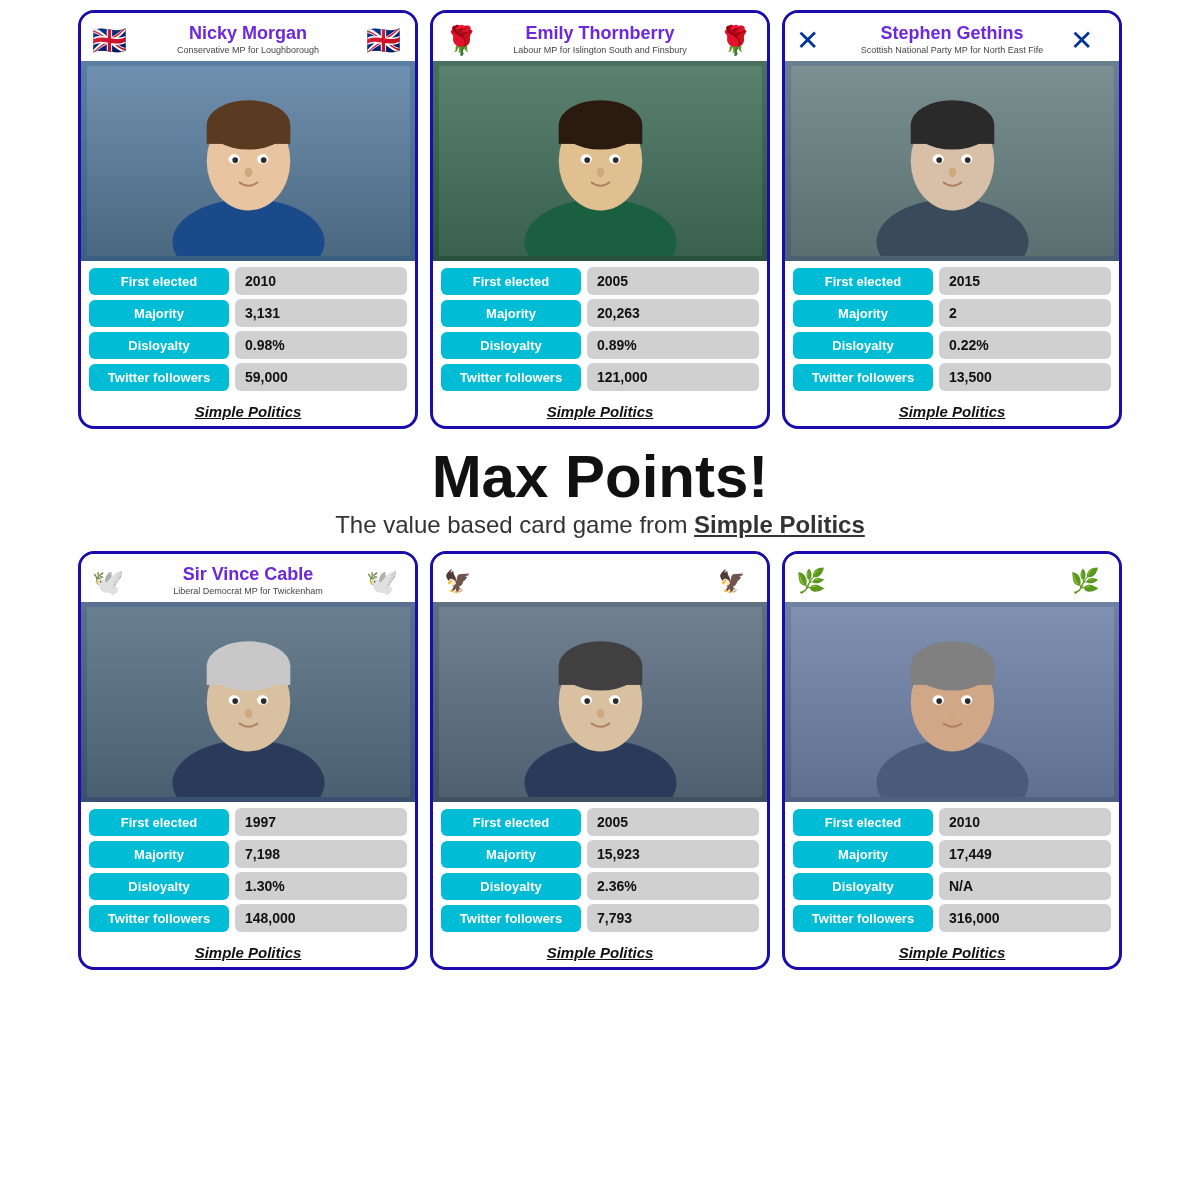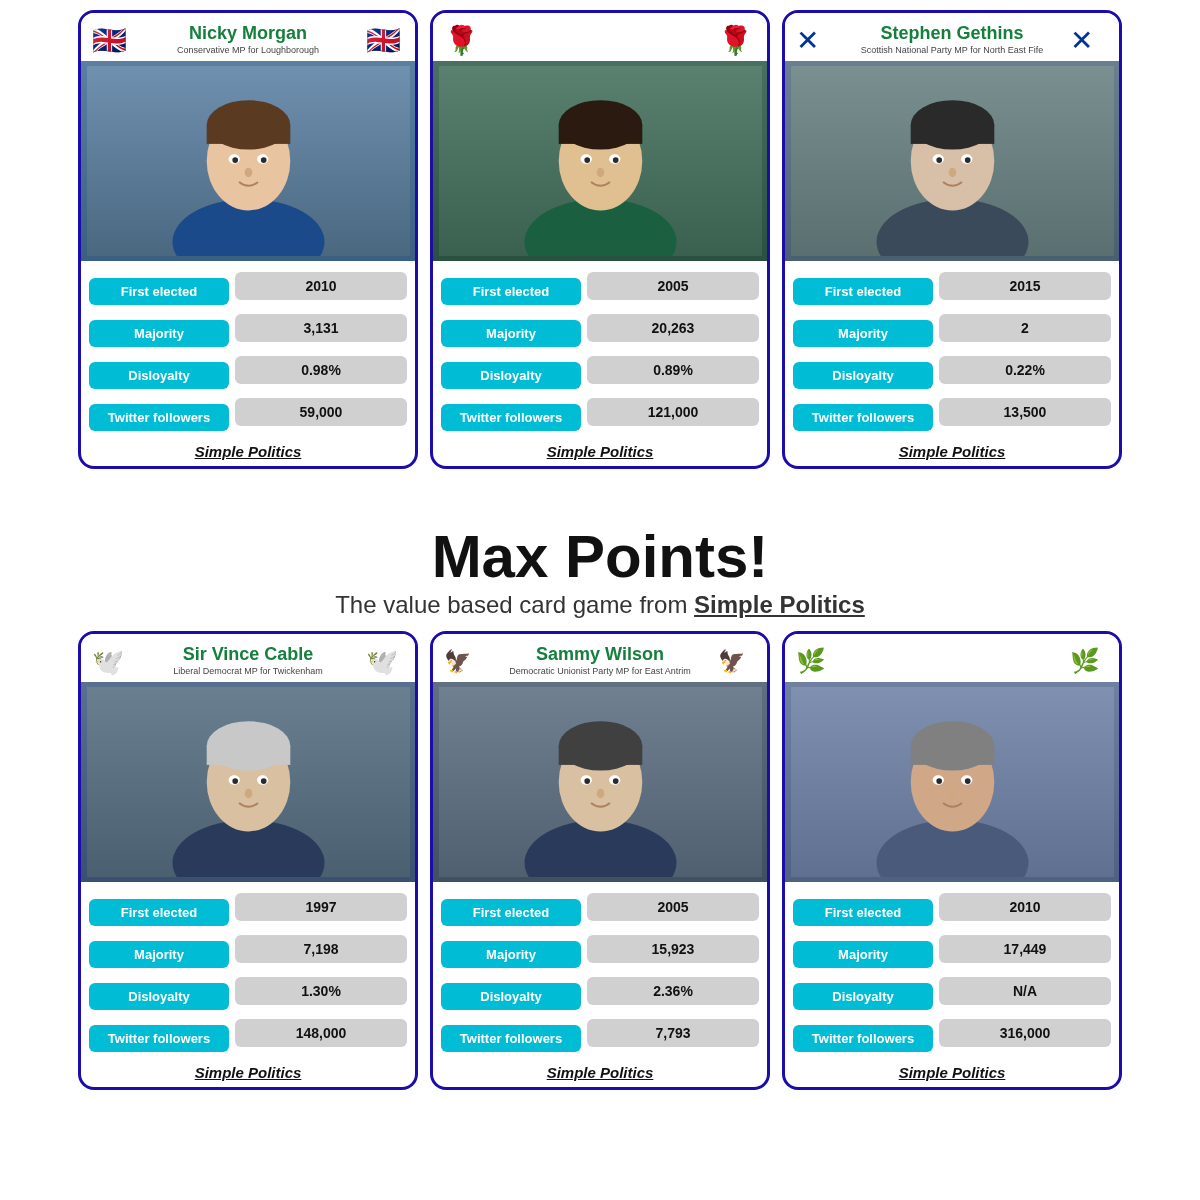--- a/index.html
+++ b/index.html
@@ -48,21 +48,21 @@
     }
 
     .card-header-center {
       text-align: center;
       flex: 1;
     }
 
     .card-name {
       font-size: 18px;
       font-weight: bold;
-      color: #15803d;
+      color: #6d28d9;
     }
 
     .card-subtitle {
       font-size: 9px;
       color: #444;
       margin-top: 1px;
       text-align: center;
     }
 
     .party-icon {
@@ -91,48 +91,45 @@
     .stat-label {
       background: #00bcd4;
       color: white;
       font-weight: bold;
       font-size: 13px;
       padding: 6px 8px;
       border-radius: 6px;
       width: 140px;
       text-align: center;
       flex-shrink: 0;
-      margin-top: 11px;
     }
 
     .stat-value {
       background: #d0d0d0;
       color: #111;
       font-size: 14px;
       font-weight: bold;
       padding: 6px 10px;
       border-radius: 6px;
       flex: 1;
-      text-align: center;
     }
 
     .card-footer {
       text-align: center;
       font-size: 15px;
       font-weight: bold;
       padding: 8px 0 6px;
       color: #111;
       text-decoration: underline;
       font-style: italic;
     }
 
     .middle-section {
       text-align: center;
       padding: 18px 0 12px;
-      margin-top: 40px;
     }
 
     .max-points-title {
       font-size: 60px;
       font-weight: 900;
       color: #111;
       line-height: 1;
     }
 
     .max-points-subtitle {
@@ -243,20 +240,24 @@
       <div class="card-footer">Simple Politics</div>
     </div>
 
     <div class="card">
       <div class="card-header">
         <div class="party-icon">
             <svg width="38" height="38" viewBox="0 0 38 38">
               <text y="30" font-size="28">🌹</text>
             </svg>
           </div>
+        <div class="card-header-center">
+          <div class="card-name">Emily Thornberry</div>
+          <div class="card-subtitle">Labour MP for Islington South and Finsbury</div>
+        </div>
         <div class="party-icon">
             <svg width="38" height="38" viewBox="0 0 38 38">
               <text y="30" font-size="28">🌹</text>
             </svg>
           </div>
       </div>
       <div class="person-silhouette photo-emily">
 
     <svg width="340" height="200" viewBox="0 0 340 200">
       <defs>
@@ -456,24 +457,20 @@
       <div class="card-footer">Simple Politics</div>
     </div>
 
     <div class="card">
       <div class="card-header">
         <div class="party-icon">
             <svg width="38" height="38" viewBox="0 0 38 38">
               <text y="28" font-size="22">🦅</text>
             </svg>
           </div>
-        <div class="card-header-center">
-          <div class="card-name">Sammy Wilson</div>
-          <div class="card-subtitle">Democratic Unionist Party MP for East Antrim</div>
-        </div>
         <div class="party-icon">
             <svg width="38" height="38" viewBox="0 0 38 38">
               <text y="28" font-size="22">🦅</text>
             </svg>
           </div>
       </div>
       <div class="person-silhouette photo-sammy">
 
     <svg width="340" height="200" viewBox="0 0 340 200">
       <defs>

